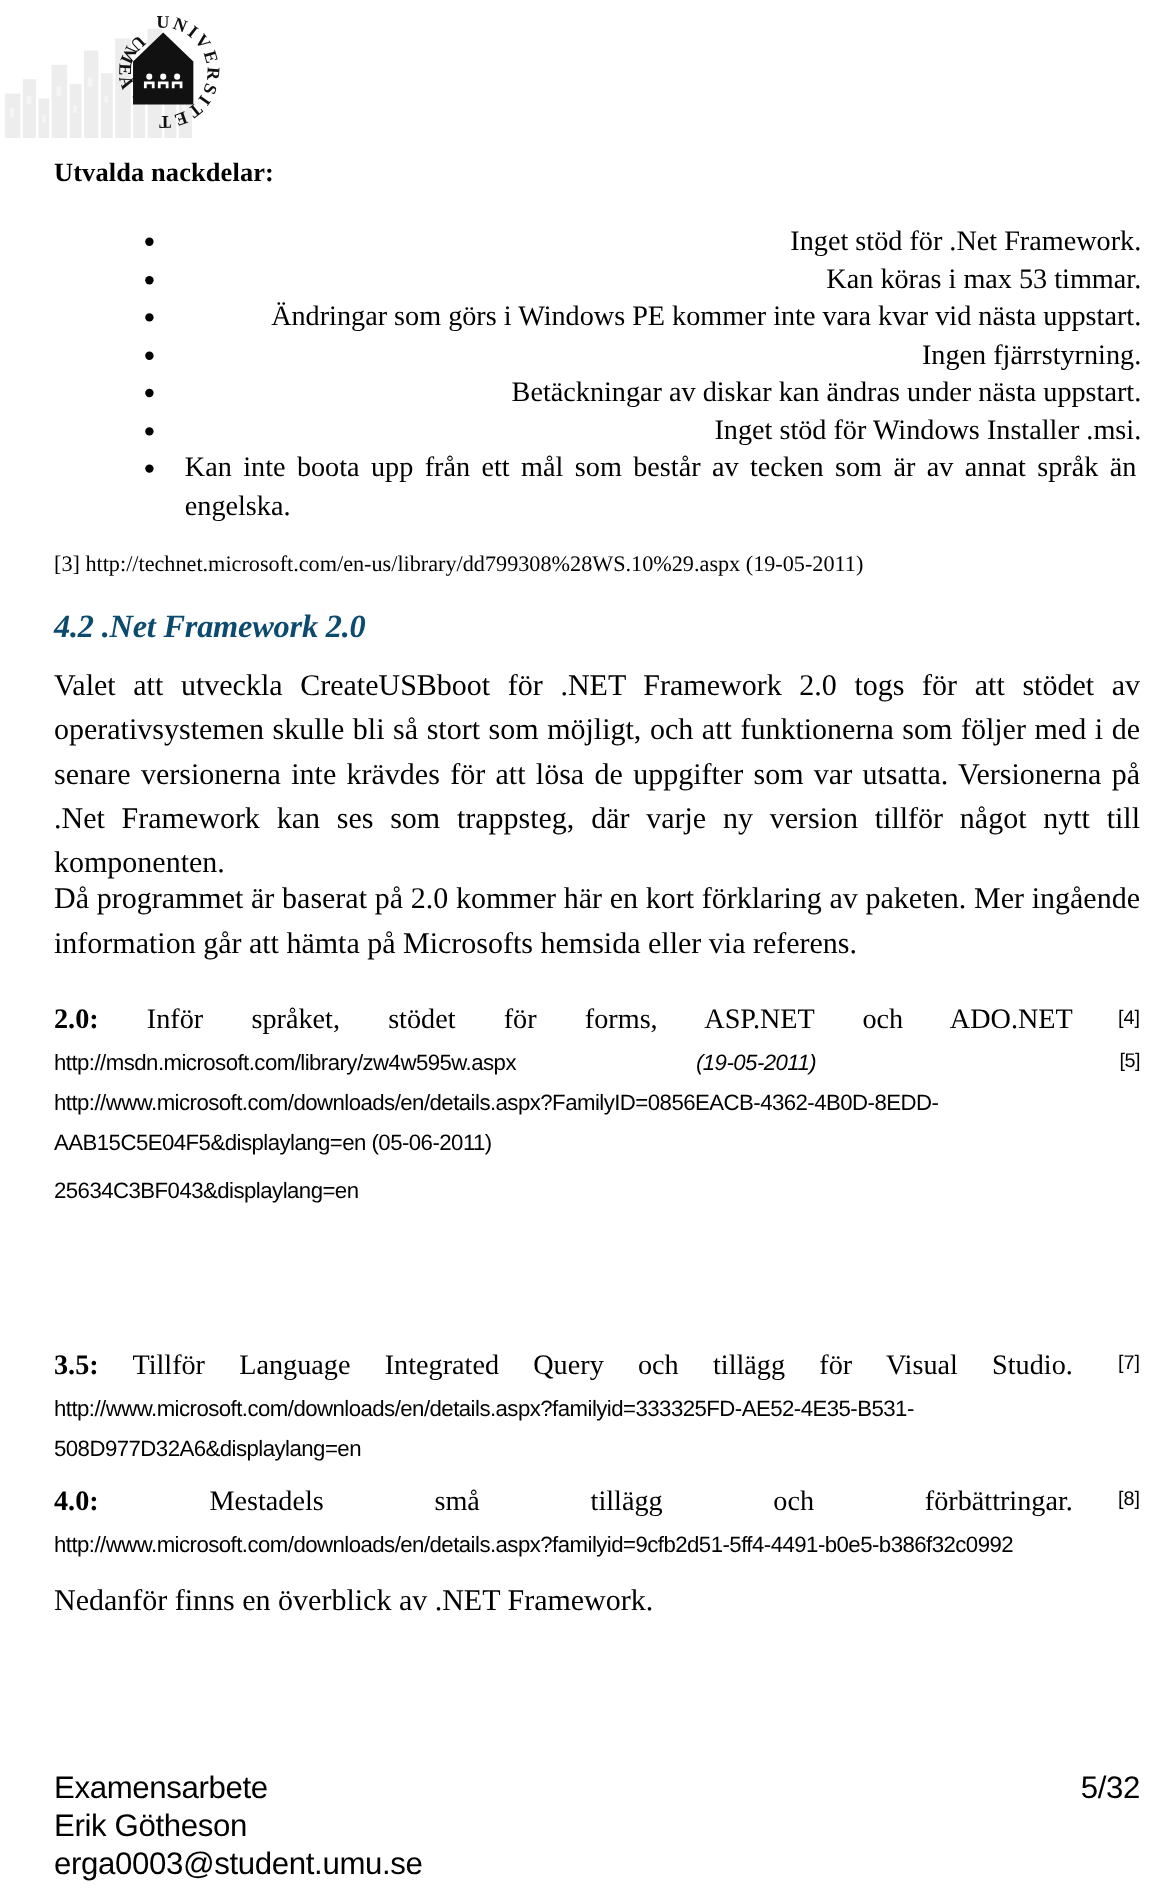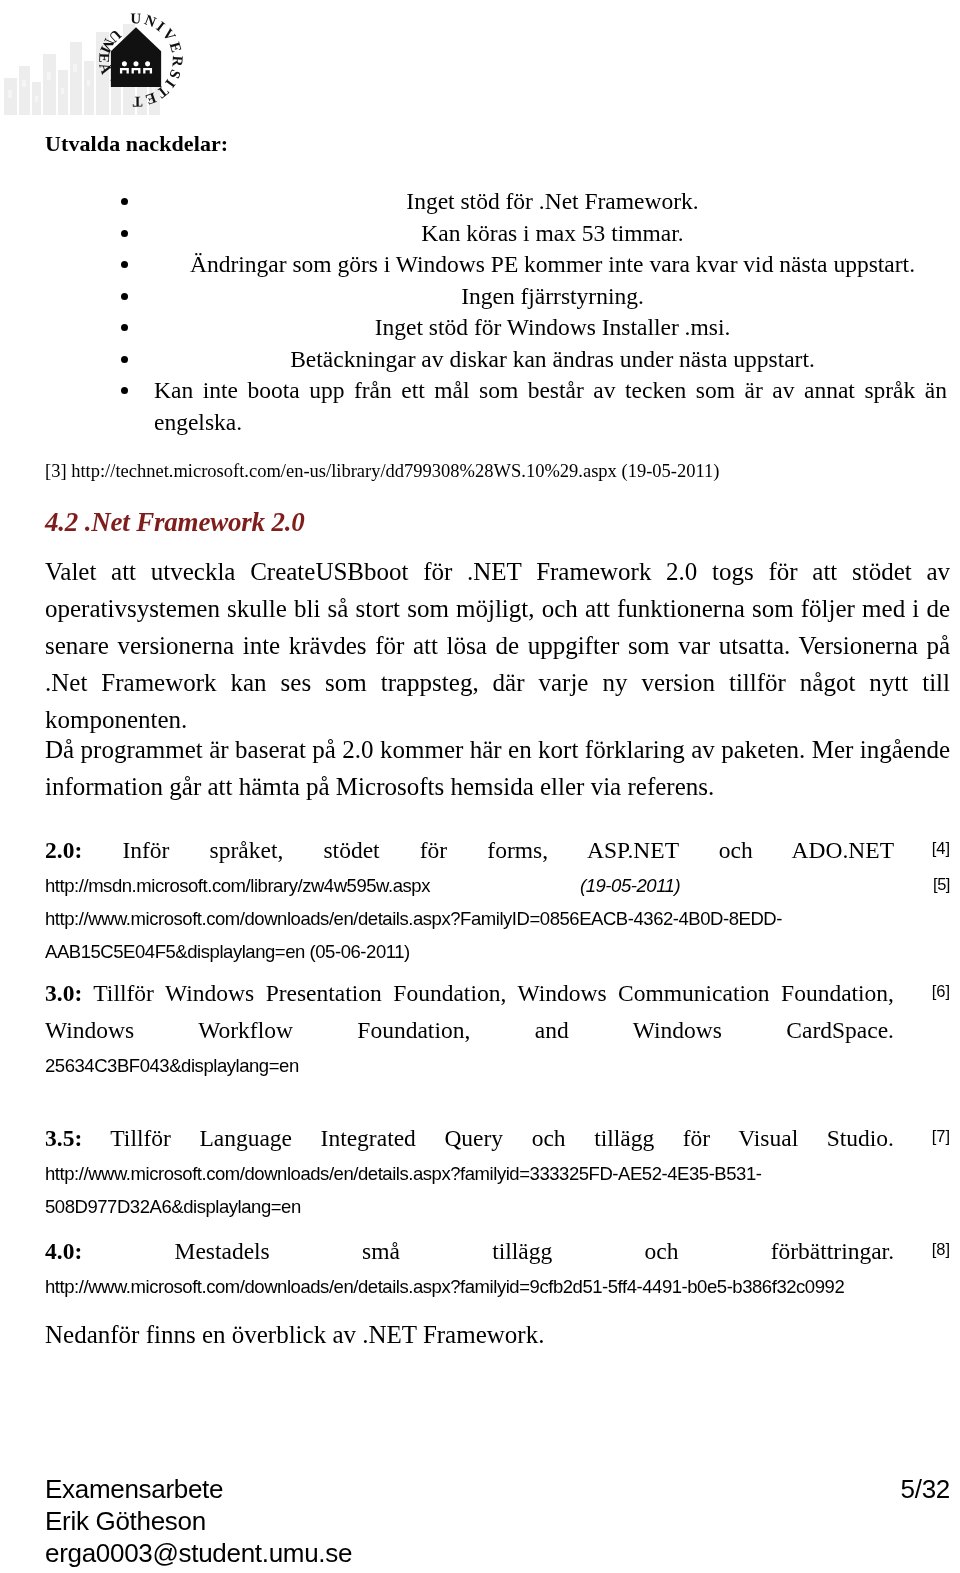--- a/index.html
+++ b/index.html
@@ -84,40 +84,40 @@
     position: absolute;
     left: 0px;
     top: 508px;
     margin: 0;
     padding: 0;
     font-family: "Liberation Serif", "DejaVu Serif", serif;
     font-style: italic;
     font-weight: bold;
     font-size: 27px;
     line-height: 1.1;
-    color: #7f1d1d;
+    color: #0c4a6e;
     letter-spacing: -0.2px;
   }
 
   
   ul.bullets {
     position: absolute;
     left: 36px;
     top: 186px;
     width: 870px;
     margin: 0;
     padding: 0;
     list-style: none;
   }
   ul.bullets > li {
     position: relative;
     padding-left: 73px;
     font-size: 23.5px;
     line-height: 31.5px;
-    text-align: center;
+    text-align: right;
   }
   ul.bullets > li.justified {
     text-align: justify;
     text-align-last: left;
     padding-right: 4px;
   }
   ul.bullets > li .bullet-dot {
     position: absolute;
     left: 40px;
     top: 12px;
@@ -323,25 +323,25 @@
       <li>
         <span class="bullet-dot"></span>
         <span>Ändringar som görs i Windows PE kommer inte vara kvar vid nästa uppstart.</span>
       </li>
       <li>
         <span class="bullet-dot"></span>
         <span>Ingen fjärrstyrning.</span>
       </li>
       <li>
         <span class="bullet-dot"></span>
+        <span>Betäckningar av diskar kan ändras under nästa uppstart.</span>
+      </li>
+      <li>
+        <span class="bullet-dot"></span>
         <span>Inget stöd för Windows Installer .msi.</span>
-      </li>
-      <li>
-        <span class="bullet-dot"></span>
-        <span>Betäckningar av diskar kan ändras under nästa uppstart.</span>
       </li>
       <li class="justified">
         <span class="bullet-dot"></span>
         <span>Kan inte boota upp från ett mål som består av tecken som är av annat språk än engelska.</span>
       </li>
     </ul>
 
     <p class="ref-serif ref3">[3] http://technet.microsoft.com/en-us/library/dd799308%28WS.10%29.aspx (19-05-2011)</p>
 
     <h2 class="num-head">4.2 .Net Framework 2.0</h2>
@@ -364,25 +364,20 @@
         <div class="url-line">
           <span>http://www.microsoft.com/downloads/en/details.aspx?FamilyID=0856EACB-4362-4B0D-8EDD-</span>
         </div>
         <div class="url-line">
           <span>AAB15C5E04F5&amp;displaylang=en (05-06-2011)</span>
         </div>
       </div>
     </div>
 
     <div class="ver-row v30">
-      <div class="ver-line">
-        <b>3.0:</b>
-        <span>Tillför Windows Presentation Foundation, Windows Communication Foundation, Windows Workflow Foundation, and Windows CardSpace.</span>
-        <span class="ver-marker">[6]</span>
-      </div>
       <div class="url-block">
         <div class="url-line">
           <span>25634C3BF043&amp;displaylang=en</span>
         </div>
       </div>
     </div>
 
     <div class="ver-row v35">
       <div class="ver-line">
         <b>3.5:</b>

